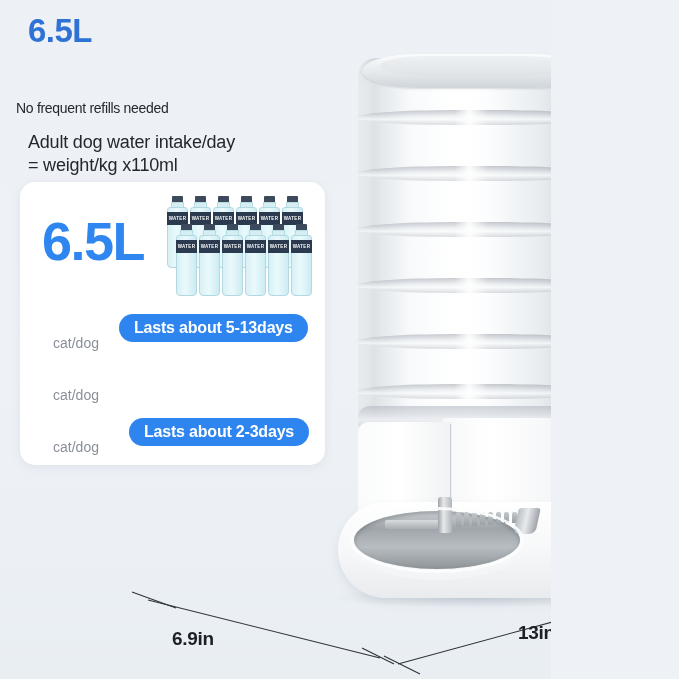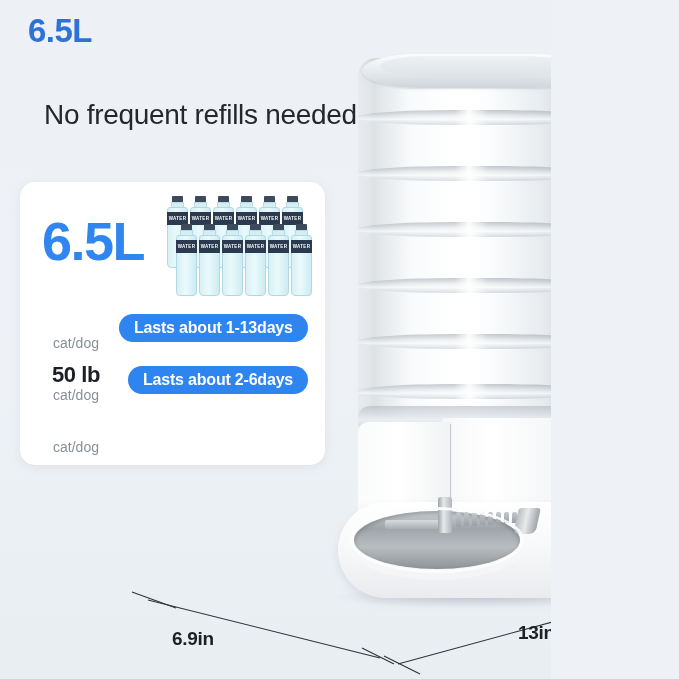--- a/index.html
+++ b/index.html
@@ -38,23 +38,23 @@
     left: 27px;
     top: 52px;
     font-size: 34px;
     font-weight: bold;
     color: #22262b;
     letter-spacing: -0.8px;
     line-height: 1;
   }
   .hdr-sub1 {
     position: absolute;
-    left: 44px;
+    left: 16px;
     top: 101px;
-    font-size: 28px;
+    font-size: 14px;
     color: #24282d;
     line-height: 1;
     letter-spacing: -0.3px;
     text-align: center;
   }
   .hdr-sub2 {
     position: absolute;
     left: 28px;
     top: 131px;
     font-size: 18px;
@@ -420,20 +420,22 @@
   .dim-w { left: 172px; top: 628px; }
   .dim-d { left: 518px; top: 622px; }
 </style>
 </head>
 <body>
 
 <div id="stage">
 
   <div class="hdr-capacity">6.5L</div>
   <div class="hdr-sub1">No frequent refills needed</div>
+  <div class="hdr-sub2">Adult dog water intake/day
+= weight/kg x110ml</div>
 
   <div class="card">
     <div class="card-vol">6.5L</div>
 
     <div class="bottles">
       <div class="brow back" id="bottle-row-back">
           <div class="bottle" style="left: 0px;">
             <div class="b-rib" style="top: 34px;"></div>
             <div class="b-rib" style="top: 40px;"></div>
             <div class="b-rib" style="top: 46px;"></div>
@@ -553,29 +555,28 @@
             <div class="b-cap"></div>
             <div class="b-neck"></div>
             <div class="b-body"></div>
             <div class="b-label">WATER</div>
           </div>
         </div>
     </div>
 
     <div class="wrow r1">
       <div class="w-pet">cat/dog</div>
-      <div class="w-badge">Lasts about 1-13days</div>
+      <div class="w-badge">Lasts about 5-13days</div>
     </div>
     <div class="wrow r2">
-      <div class="w-weight">50 lb</div>
       <div class="w-pet">cat/dog</div>
-      <div class="w-badge">Lasts about 2-6days</div>
     </div>
     <div class="wrow r3">
       <div class="w-pet">cat/dog</div>
+      <div class="w-badge">Lasts about 2-3days</div>
     </div>
   </div>
 
   <div class="product">
 
     <div class="tank">
       <div class="tank-body"></div>
       <div class="tank-rib" style="top:52px"></div>
       <div class="tank-rib" style="top:108px"></div>
       <div class="tank-rib" style="top:164px"></div>

